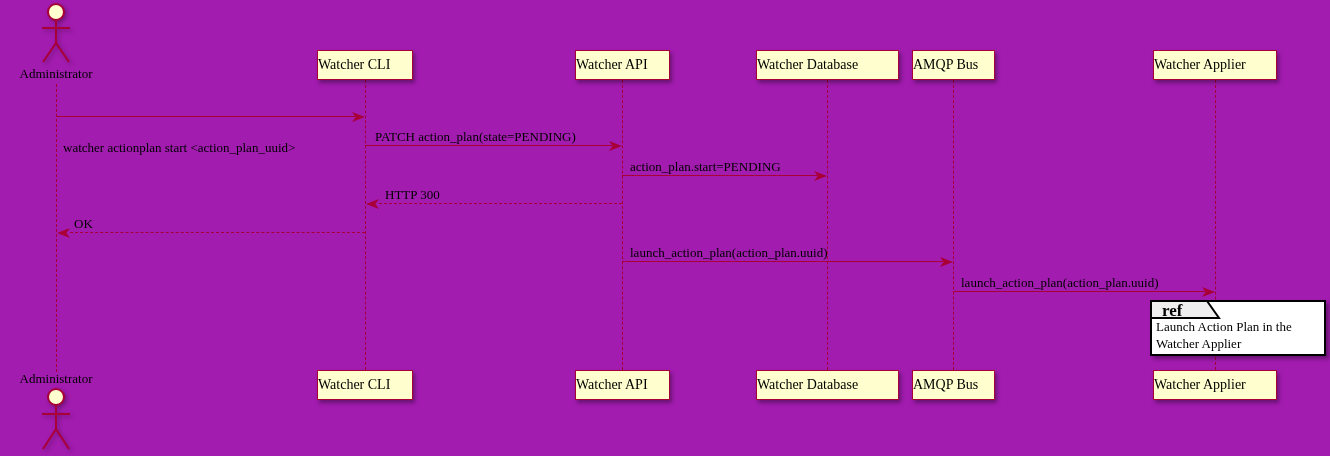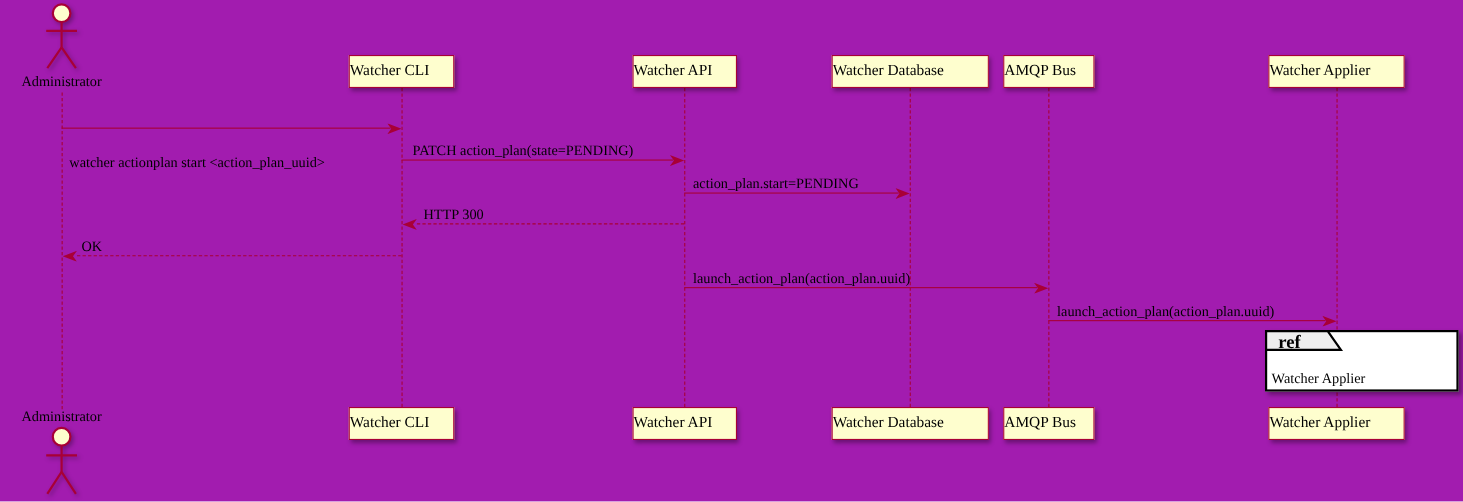--- a/index.html
+++ b/index.html
@@ -120,20 +120,21 @@
     <div class="msg-label" style="left:961px; top:275px;">launch_action_plan(action_plan.uuid)</div>
     <div class="msg-line solid" style="left:953px; top:291px; width:252px;"></div>
     <div class="ah right" style="left:1202px; top:287px;"></div>
   </div>
 
   <div class="ref-frame"></div>
   <svg class="ref-tab" width="74" height="20" viewBox="0 0 74 20">
     <path d="M1,1 H57 L69,18 H1 Z" fill="#EEEEEE" stroke="#000000" stroke-width="2"></path>
   </svg>
   <div class="ref-keyword">ref</div>
+  <div class="ref-text" style="top:319px;">Launch Action Plan in the</div>
   <div class="ref-text" style="top:336px;">Watcher Applier</div>
 
   <div class="actor-label" style="left:6px; top:371px;">Administrator</div>
   <svg class="actor-svg" style="left:38px; top:387px;" width="36" height="66" viewBox="0 0 36 66">
     <circle cx="18" cy="10" r="8" fill="#FEFECE" stroke="#A80036" stroke-width="2"></circle>
     <line x1="18" y1="18" x2="18" y2="42" stroke="#A80036" stroke-width="2"></line>
     <line x1="4" y1="27" x2="32" y2="27" stroke="#A80036" stroke-width="2"></line>
     <line x1="18" y1="42" x2="5" y2="62" stroke="#A80036" stroke-width="2"></line>
     <line x1="18" y1="42" x2="31" y2="62" stroke="#A80036" stroke-width="2"></line>
   </svg>

